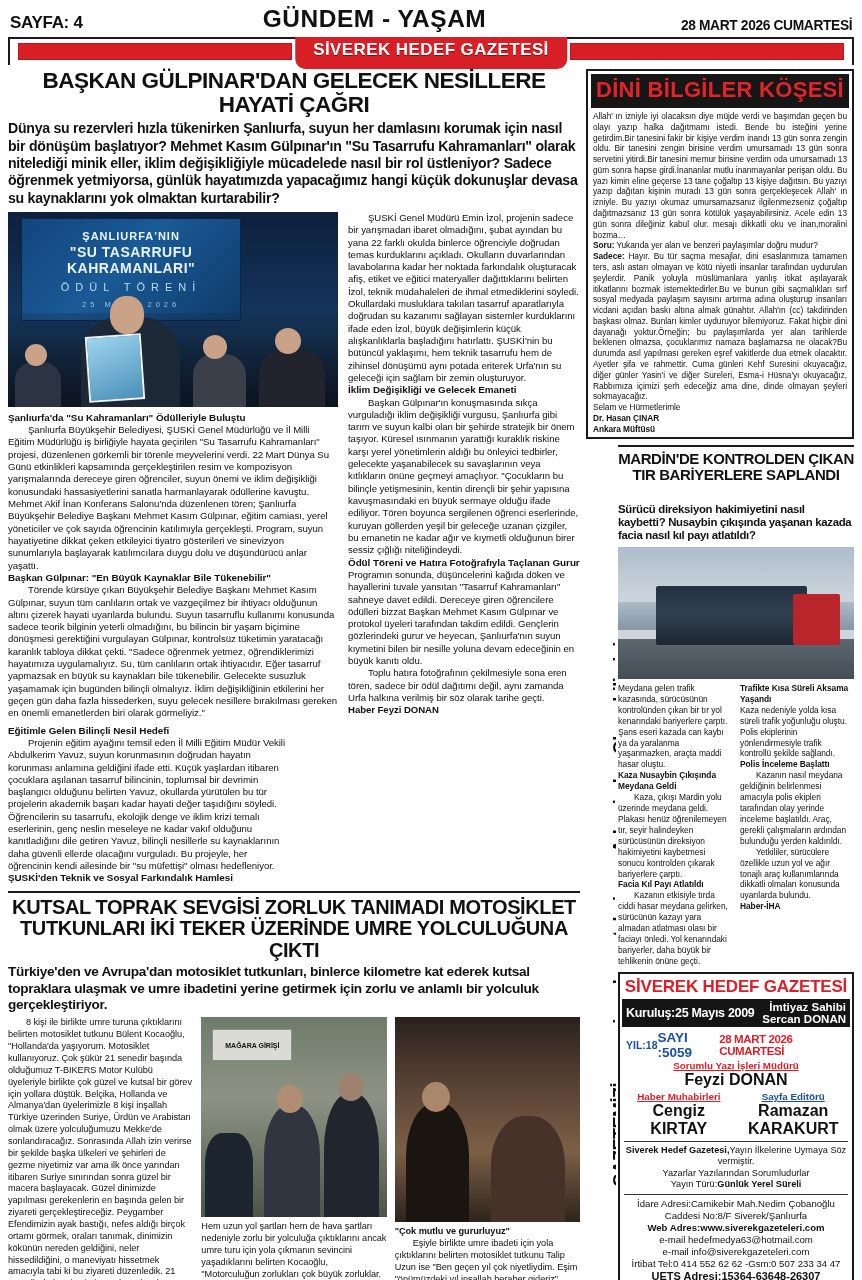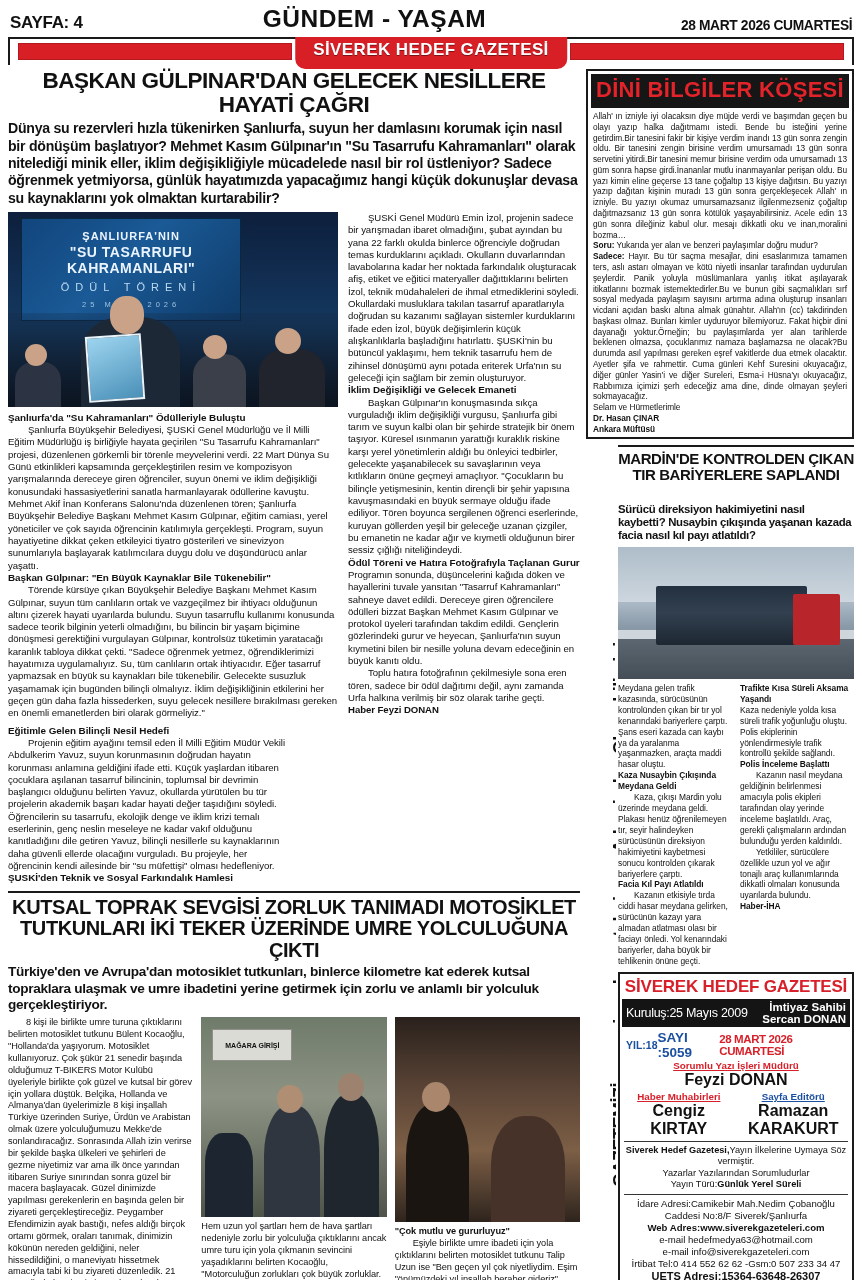--- a/index.html
+++ b/index.html
@@ -381,21 +381,21 @@
     padding: 1px 0 2px 0;
   }
   .imp-row1 {
     display: flex;
     background: #141414;
     color: #fff;
     padding: 2px 4px;
     align-items: center;
     justify-content: space-between;
   }
-  .imp-kurulus { font-weight: normal; font-size: 12.5px; letter-spacing: -0.3px; }
+  .imp-kurulus { font-weight: bold; font-size: 12.5px; letter-spacing: -0.3px; }
   .imp-sahip { text-align: right; line-height: 1.05; }
   .imp-sahip .l1 { font-weight: bold; font-size: 11.5px; }
   .imp-sahip .l2 { font-weight: bold; font-size: 11.5px; }
   .imp-row2 {
     display: flex;
     align-items: center;
     justify-content: space-between;
     padding: 3px 4px 0 4px;
   }
   .imp-yil { color: #1b4fa0; font-weight: bold; font-size: 10.5px; }

